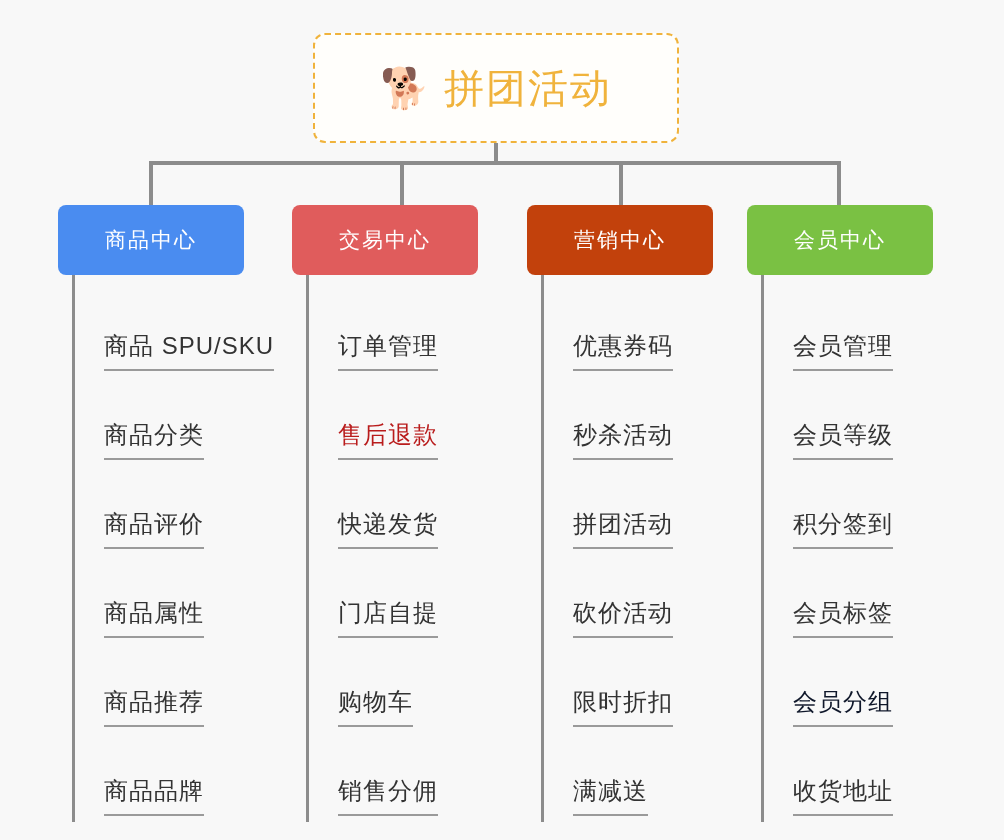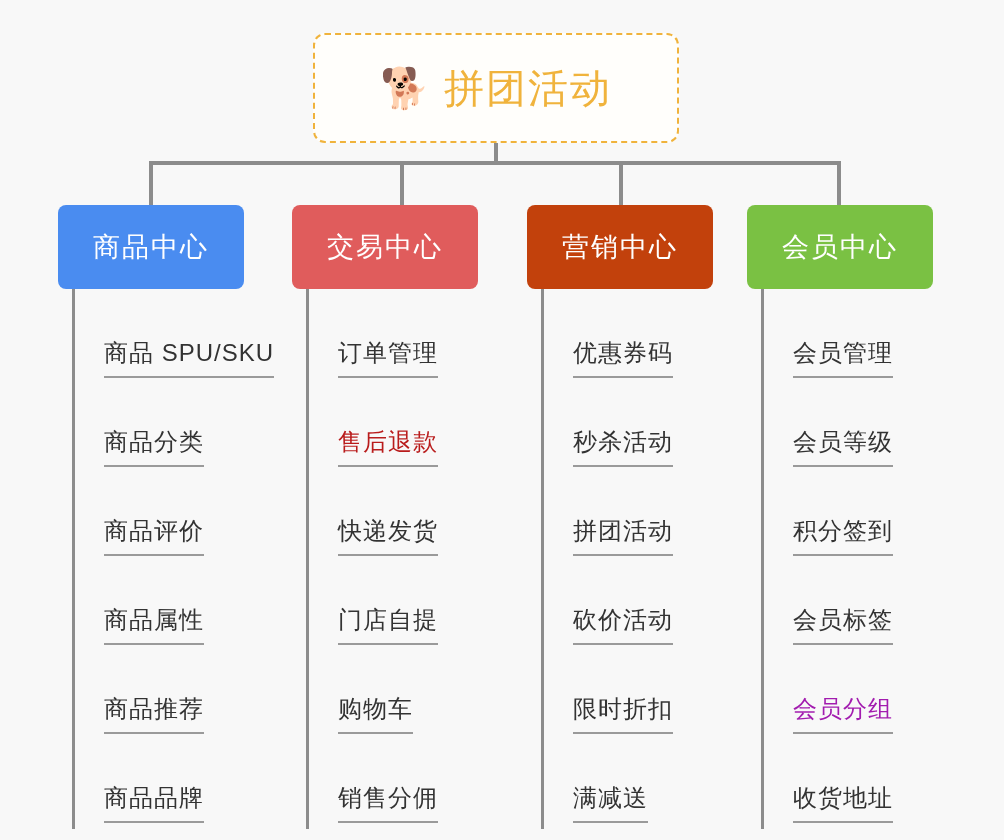--- a/index.html
+++ b/index.html
@@ -69,36 +69,36 @@
     height: 47px;
   }
 
   
   .column {
     position: absolute;
     top: 205px;
   }
 
   .cat-header {
-    height: 84px;
+    height: 70px;
     border-radius: 8px;
     display: flex;
     align-items: center;
     justify-content: center;
     color: #ffffff;
-    font-size: 27px;
+    font-size: 21px;
     letter-spacing: 2px;
     white-space: nowrap;
   }
 
   
   .leaf-list {
     position: relative;
     margin-left: 14px;
-    padding-top: 6px;
+    padding-top: 13px;
     text-align: right;
   }
   .leaf-spine {
     position: absolute;
     left: 0;
     top: 0;
     bottom: 0;
     width: 3px;
     background: #8c8c8c;
   }
@@ -222,21 +222,21 @@
       <div class="leaf-item">
           <span class="leaf-label" style="color: rgb(51, 51, 51);">会员等级</span>
         </div>
       <div class="leaf-item">
           <span class="leaf-label" style="color: rgb(51, 51, 51);">积分签到</span>
         </div>
       <div class="leaf-item">
           <span class="leaf-label" style="color: rgb(51, 51, 51);">会员标签</span>
         </div>
       <div class="leaf-item">
-          <span class="leaf-label" style="color: #a21caf; margin-top: 40px;">会员分组</span>
+          <span class="leaf-label" style="color: #0f172a; margin-top: 40px;">会员分组</span>
         </div>
       <div class="leaf-item">
           <span class="leaf-label" style="color: rgb(51, 51, 51);">收货地址</span>
         </div>
     </div>
   </div>
 
 </div>
 
 </body></html>

